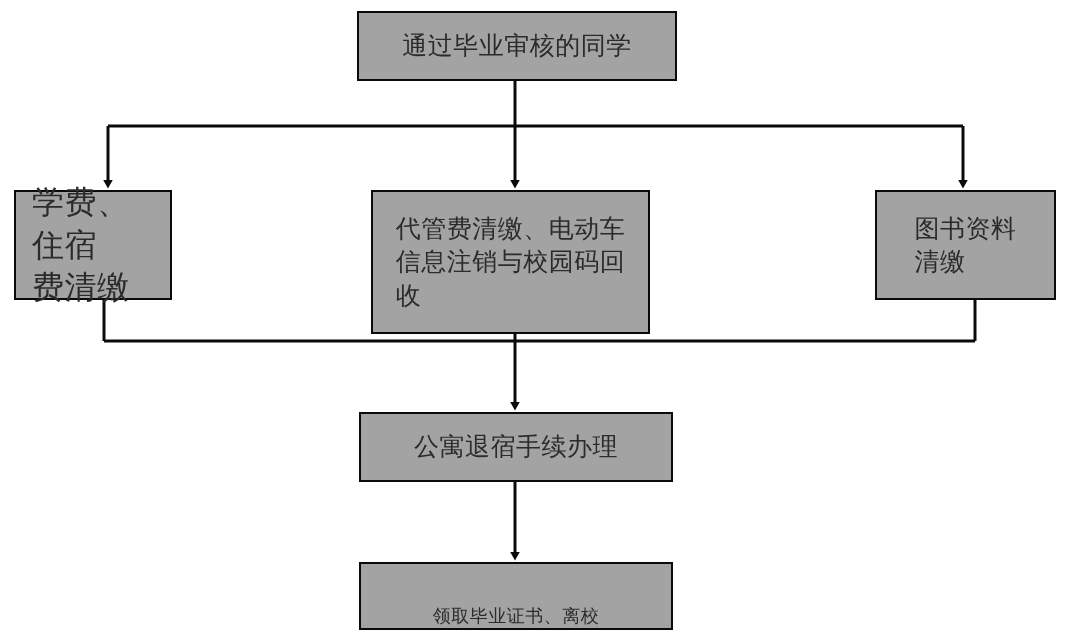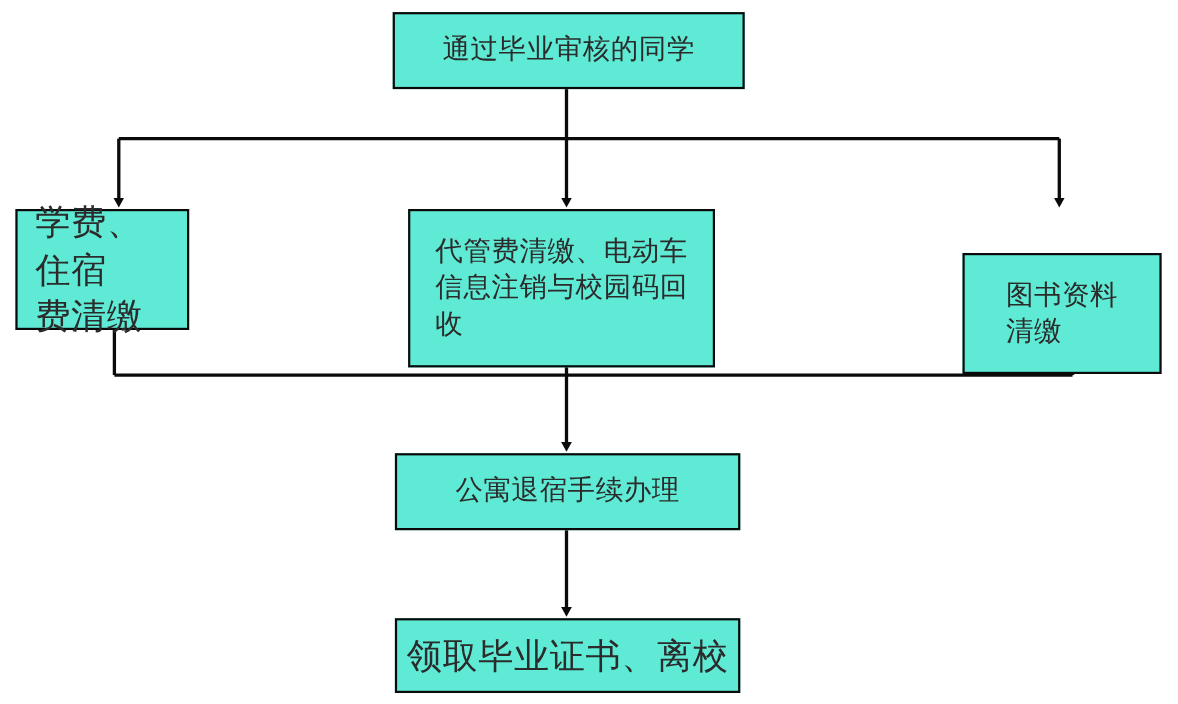--- a/index.html
+++ b/index.html
@@ -19,40 +19,40 @@
     position: absolute;
     left: 0;
     top: 0;
     width: 1071px;
     height: 640px;
   }
   .node {
     position: absolute;
     box-sizing: border-box;
     border: 2px solid #0a0a0a;
-    background: #5eead4;
+    background: #a3a3a3;
     display: flex;
     align-items: center;
     justify-content: center;
     text-align: center;
     color: #2b2b2b;
     line-height: 1.34;
     letter-spacing: 0.5px;
   }
   .node .node-label {
     display: block;
     padding: 0 6px;
     white-space: pre-line;
   }
   .node-top      { left: 357px; top: 11px;  width: 320px; height: 70px;  font-size: 25px; }
   .node-left     { left: 14px;  top: 190px; width: 158px; height: 110px; font-size: 32px; }
   .node-middle   { left: 371px; top: 190px; width: 279px; height: 144px; font-size: 25px; }
-  .node-right    { left: 875px; top: 190px; width: 181px; height: 110px; font-size: 25px; margin-top: 40px; }
+  .node-right    { left: 875px; top: 190px; width: 181px; height: 110px; font-size: 25px; }
   .node-apartment{ left: 359px; top: 412px; width: 314px; height: 70px;  font-size: 25px; text-align: right; }
-  .node-final    { left: 359px; top: 562px; width: 314px; height: 68px;  font-size: 32px; }
+  .node-final    { left: 359px; top: 562px; width: 314px; height: 68px;  font-size: 18px; align-items: flex-end; }
   .node-middle .node-label { text-align: left; padding: 0 8px; }
   .node-left .node-label   { text-align: left; padding: 0 16px; }
   .node-right .node-label  { text-align: left; padding: 0 18px; }
 </style>
 </head>
 <body>
 
 <div id="canvas">
 
   <svg id="edges" viewBox="0 0 1071 640" xmlns="http://www.w3.org/2000/svg">

